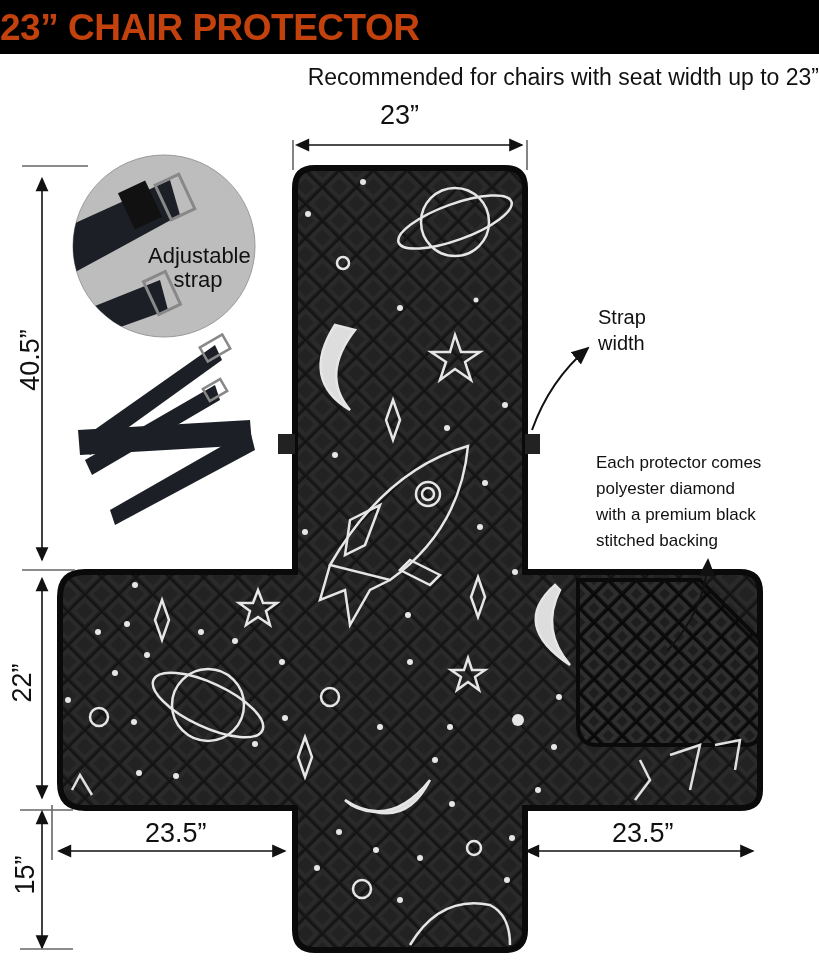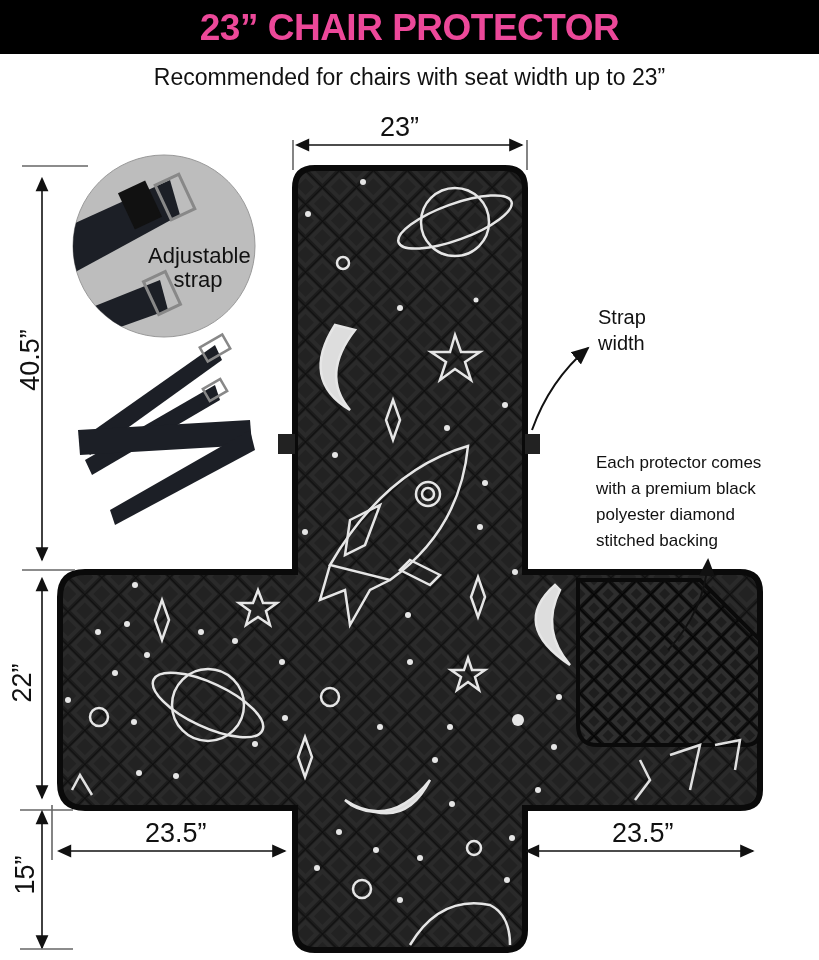--- a/index.html
+++ b/index.html
@@ -1,18 +1,18 @@
 <!DOCTYPE html>
 <html><head>
 <meta charset="utf-8">
 <style>
   html,body{margin:0;padding:0;background:#fff;}
   body{width:819px;height:960px;position:relative;overflow:hidden;font-family:"Liberation Sans","DejaVu Sans",sans-serif;color:#111;}
-  .banner{position:absolute;left:0;top:0;width:819px;height:54px;background:#000;color:#ec4899;text-align:center;font-weight:bold;font-size:37px;line-height:56px;letter-spacing:-0.5px;}
-  .subtitle{position:absolute;left:0;top:62px;width:819px;text-align:center;font-size:23px;line-height:30px;color:#111;}
+  .banner{position:absolute;left:0;top:0;width:819px;height:54px;background:#000;color:#c2410c;font-weight:bold;font-size:37px;line-height:56px;letter-spacing:-0.5px;}
+  .subtitle{position:absolute;left:0;top:62px;width:819px;text-align:right;font-size:23px;line-height:30px;color:#111;}
   .dim-label{position:absolute;font-size:27px;color:#111;line-height:30px;}
   .note{position:absolute;font-size:17px;line-height:26px;color:#111;}
   svg{position:absolute;left:0;top:0;}
 </style>
 </head>
 <body>
 
 <div class="banner">
   <span>23” CHAIR PROTECTOR</span>
 </div>
@@ -178,33 +178,33 @@
   <g fill="#1c1f26">
     <path d="M80 440 L215 345 L222 360 L90 455 Z"></path>
     <path d="M85 460 L215 385 L220 400 L92 475 Z"></path>
     <path d="M78 430 L250 420 L252 445 L80 455 Z"></path>
     <path d="M110 510 L250 430 L255 450 L115 525 Z"></path>
     <rect x="202" y="340" width="26" height="16" fill="none" stroke="#888" stroke-width="2.5" transform="rotate(-30 215 348)"></rect>
     <rect x="205" y="383" width="20" height="14" fill="none" stroke="#888" stroke-width="2.5" transform="rotate(-30 215 390)"></rect>
   </g>
 </svg>
 
-<div class="dim-label" style="left:380px;top:112px;">23”</div>
+<div class="dim-label" style="left:380px;top:100px;">23”</div>
 <div class="dim-label" style="left:-10px;top:345px;transform:rotate(-90deg);transform-origin:center;width:80px;text-align:center;">40.5”</div>
 <div class="dim-label" style="left:-8px;top:668px;transform:rotate(-90deg);width:60px;text-align:center;">22”</div>
 <div class="dim-label" style="left:-5px;top:860px;transform:rotate(-90deg);width:60px;text-align:center;">15”</div>
 <div class="dim-label" style="left:145px;top:818px;">23.5”</div>
 <div class="dim-label" style="left:612px;top:818px;">23.5”</div>
 
 <div class="note" style="left:148px;top:244px;font-size:22px;line-height:24px;text-align:center;width:100px;">
   <div>Adjustable</div>
   <div>strap</div>
 </div>
 <div class="note" style="left:598px;top:304px;font-size:20px;line-height:26px;">
   <div>Strap</div>
   <div>width</div>
 </div>
 <div class="note" style="left:596px;top:450px;">
   <div>Each protector comes</div>
+  <div>polyester diamond</div>
   <div>with a premium black</div>
-  <div>polyester diamond</div>
   <div>stitched backing</div>
 </div>
 
 </body></html>

